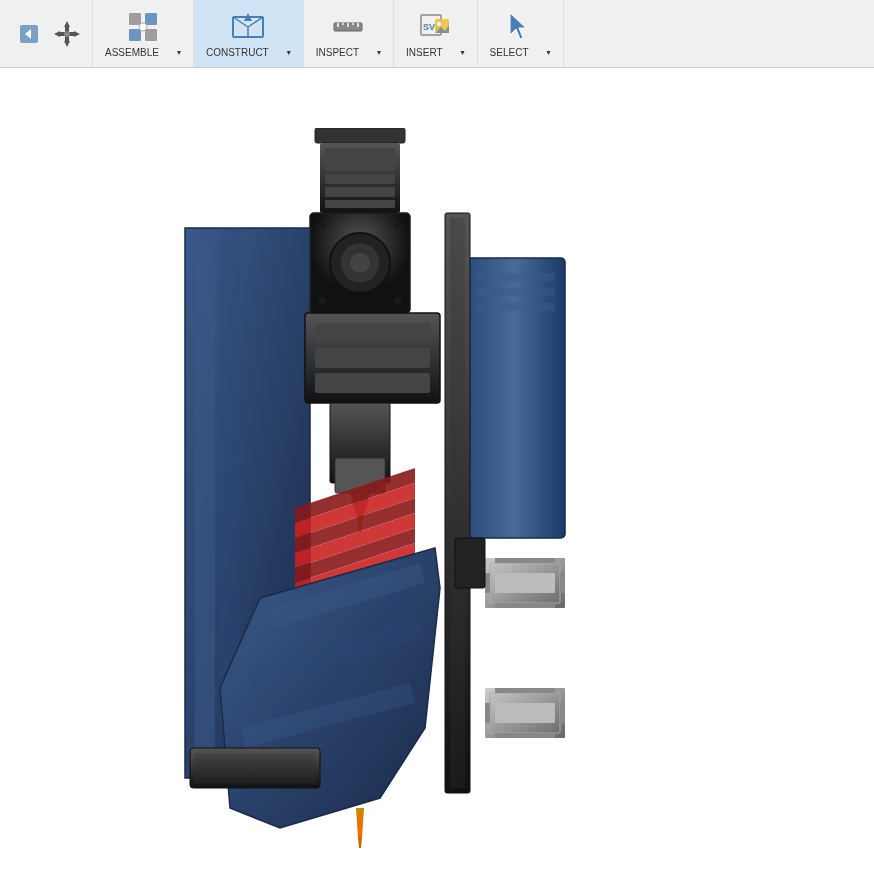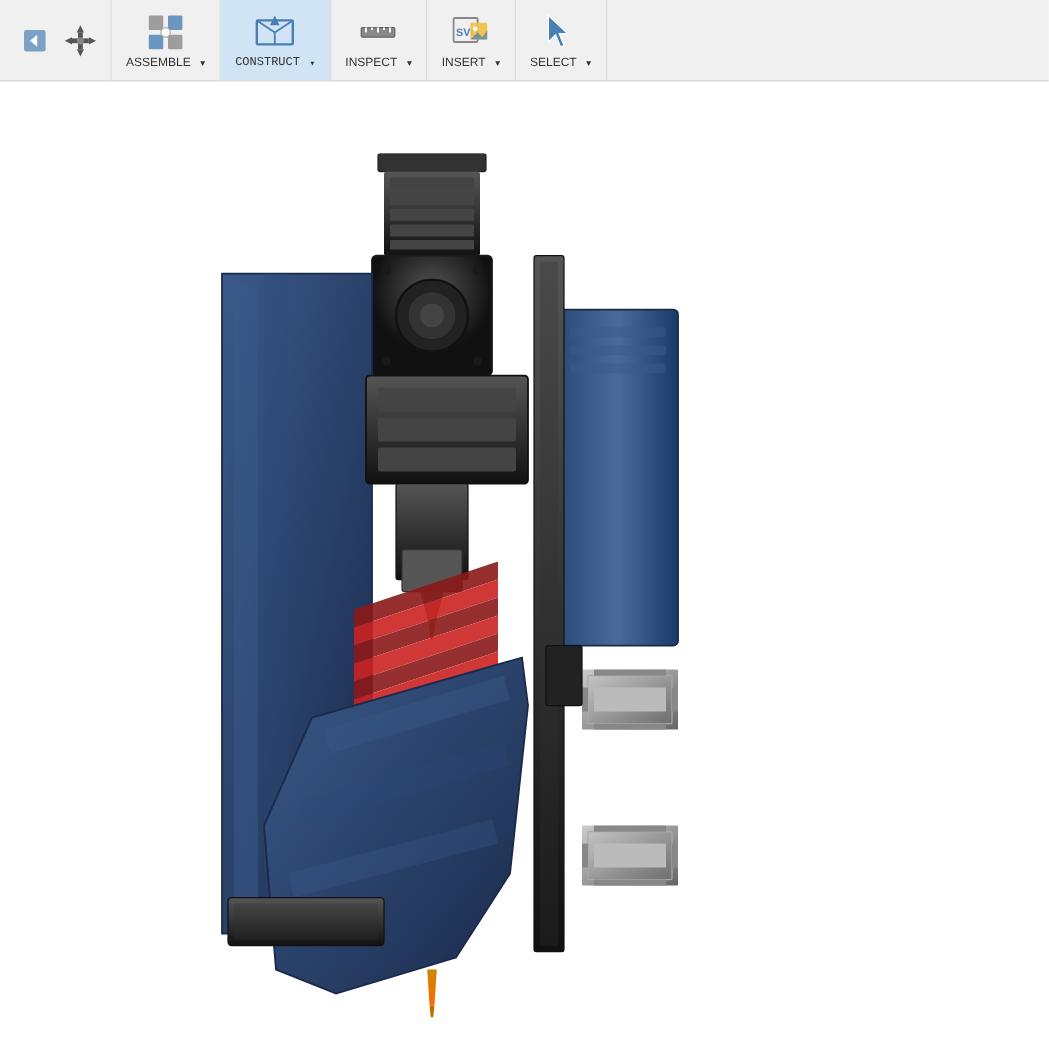--- a/index.html
+++ b/index.html
@@ -28,40 +28,39 @@
       justify-content: center;
       padding: 4px 12px;
       cursor: pointer;
       border-right: 1px solid #ddd;
       min-width: 70px;
       position: relative;
     }
 
     .toolbar-item.active {
       background: #d0e4f5;
-      font-family: Liberation Mono, monospace;
     }
 
     .toolbar-item .icon-area {
       width: 36px;
       height: 36px;
       display: flex;
       align-items: center;
       justify-content: center;
       margin-bottom: 2px;
     }
 
     .toolbar-item .label {
       font-size: 10px;
       color: #333;
       text-transform: uppercase;
       white-space: nowrap;
       display: flex;
       align-items: center;
-      gap: 8px;
+      gap: 18px;
     }
 
     .toolbar-item .label .arrow {
       font-size: 8px;
     }
 
     
     .canvas-area {
       width: 874px;
       height: 806px;

